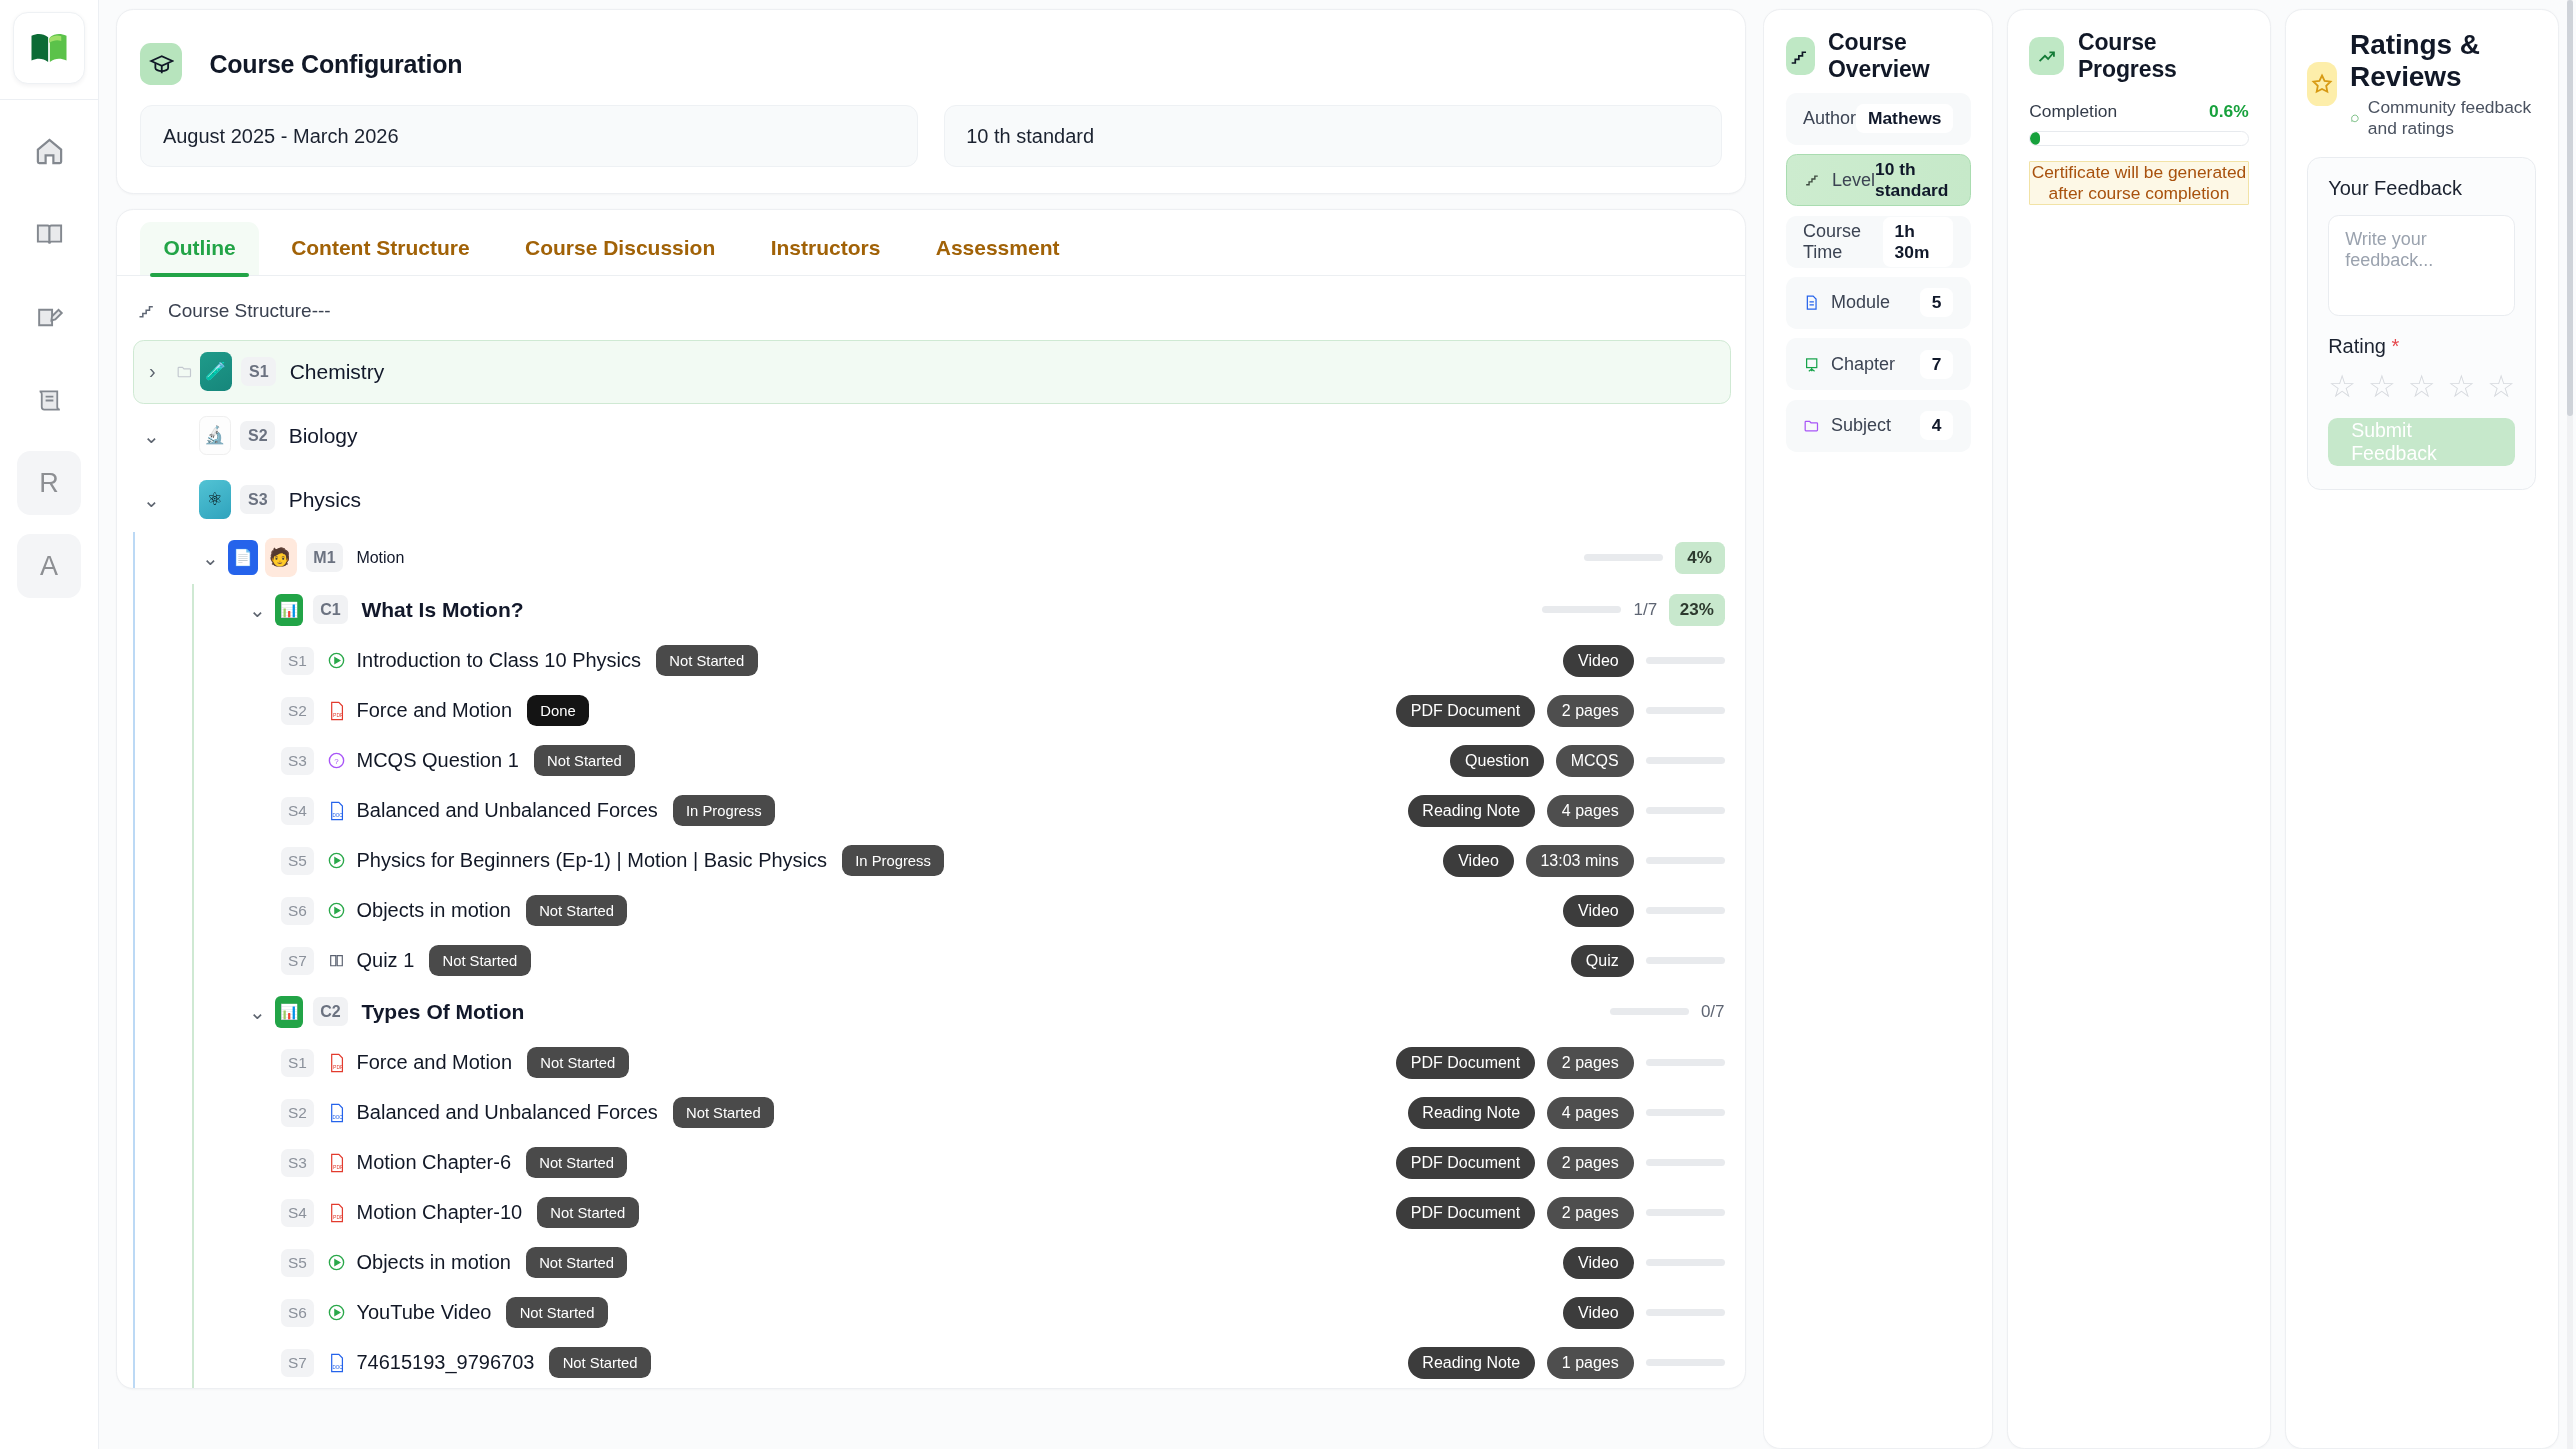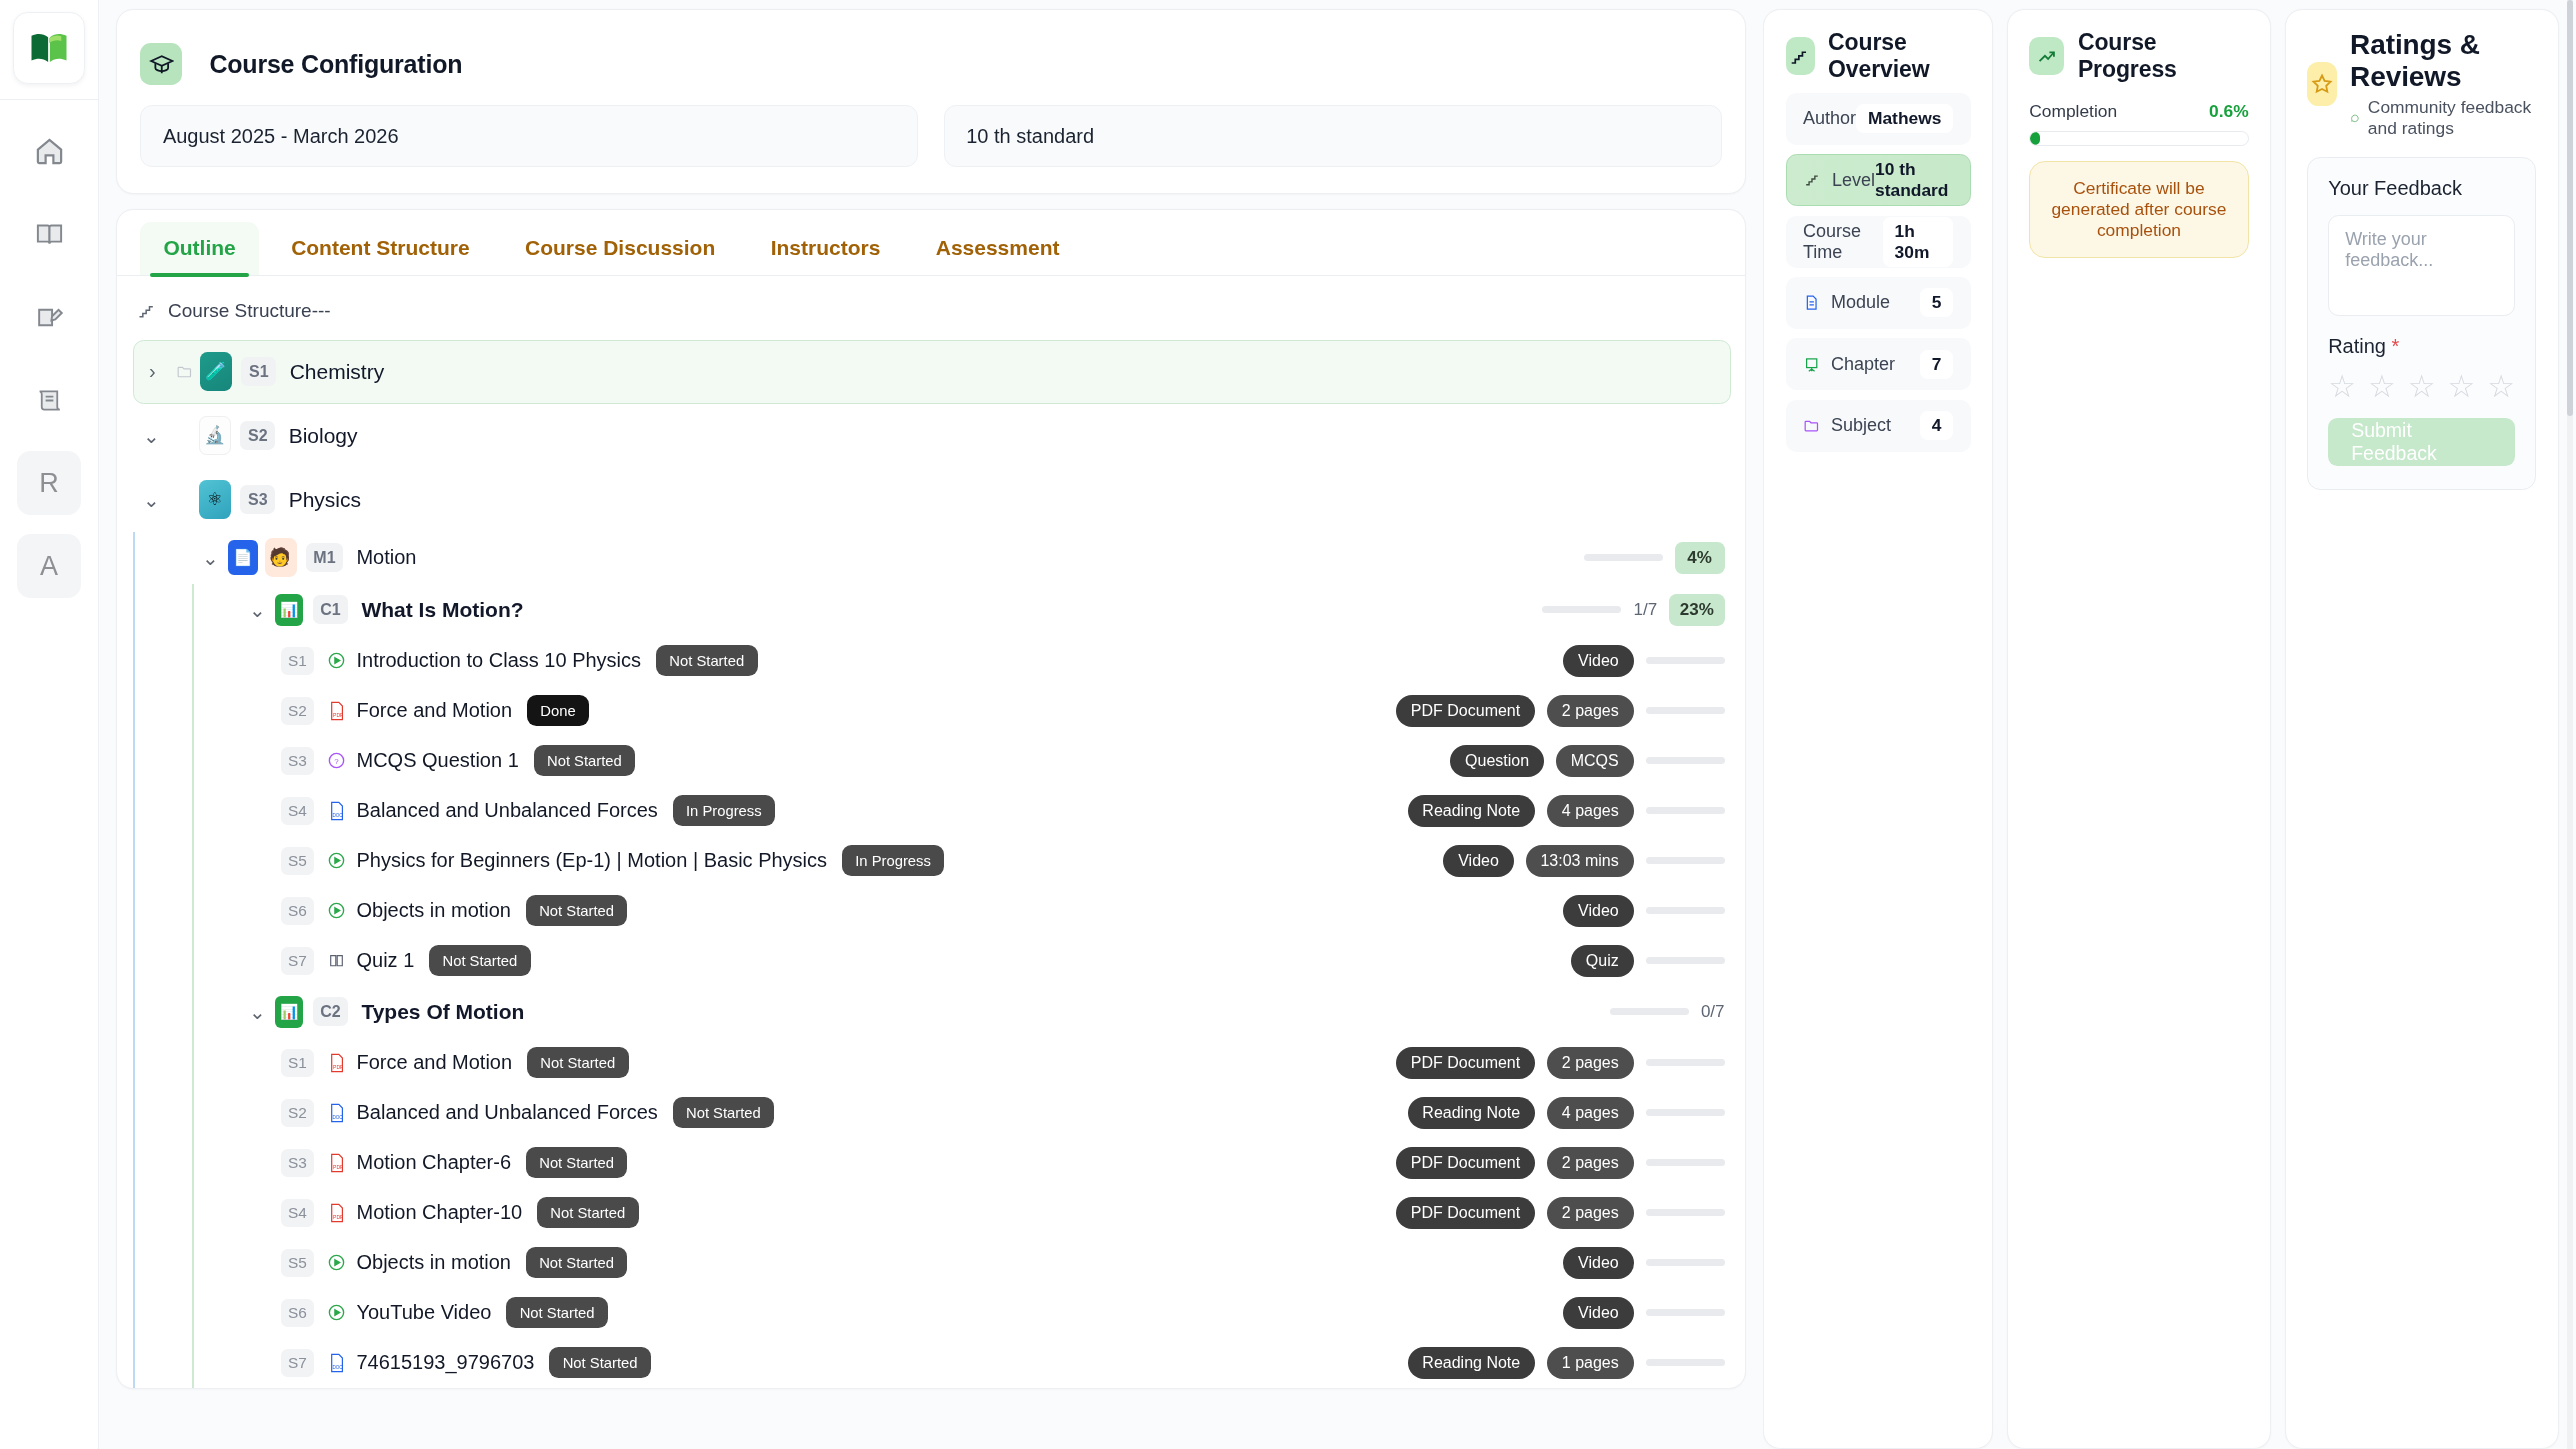--- a/index.html
+++ b/index.html
@@ -140,21 +140,21 @@
   .thumb.phy  { background: linear-gradient(150deg,#52c3d4,#2fa3bd); }
   .thumb.mod  { background: #ffe9dd; }
   .badge-code {
     min-width: 35px; height: 29.5px; padding: 0 7.4px; margin-left: 9.4px;
     background: #f1f2f4; border-radius: 6.7px;
     display: flex; align-items: center; justify-content: center;
     font-size: 16px; color: #6b7280; font-weight: 600;
   }
   .row-title { margin-left: 13.4px; font-size: 21px; color: #12182a; }
   .row-title.sub { font-weight: 400; }
-  .row-title.mod { font-size: 20px; }
+  .row-title.mod { font-size: 16px; }
   .row-title.chapter { font-weight: 700; font-size: 21px; }
 
   .mod-doc-icon {
     width: 29.5px; height: 35px; border-radius: 6px; background: #2563eb;
     display: flex; align-items: center; justify-content: center; color:#fff; font-size: 16px;
   }
   .ch-icon {
     width: 28px; height: 32px; border-radius: 6px; background: #22a447;
     display: flex; align-items: center; justify-content: center; color:#fff; font-size: 14.8px;
   }
@@ -237,23 +237,23 @@
     display: flex; justify-content: space-between; align-items: center;
     margin-top: 17.4px; font-size: 17.4px; color: #333b49;
   }
   .prog-pct { color: #17a13c; font-weight: 700; }
   .prog-track {
     margin-top: 9.4px; height: 14.8px; border-radius: 9.4px;
     background: #ffffff; border: 1.3px solid #e7eaee; overflow: hidden;
   }
   .prog-fill { height: 100%; background: #17a13c; border-radius: 9.4px; }
   .cert-note {
-    margin-top: 14.8px; border-radius: 16px;
+    margin-top: 14.8px; border-radius: 1px;
     background: #fdf8e6; border: 1.3px solid #f2e3a6;
-    padding: 16px; text-align: center;
+    text-align: center;
     font-size: 17.4px; color: #a8510d;
   }
 
   .fb-box {
     margin-top: 17.4px; border-radius: 13.4px; border: 1.3px solid #e9ecf0;
     background: #fbfcfd; padding: 19px 20px 23px 20px;
   }
   .fb-label { font-size: 20px; color: #1b2230; }
   .fb-area {
     margin-top: 14.8px; height: 101px; border-radius: 10.7px;

